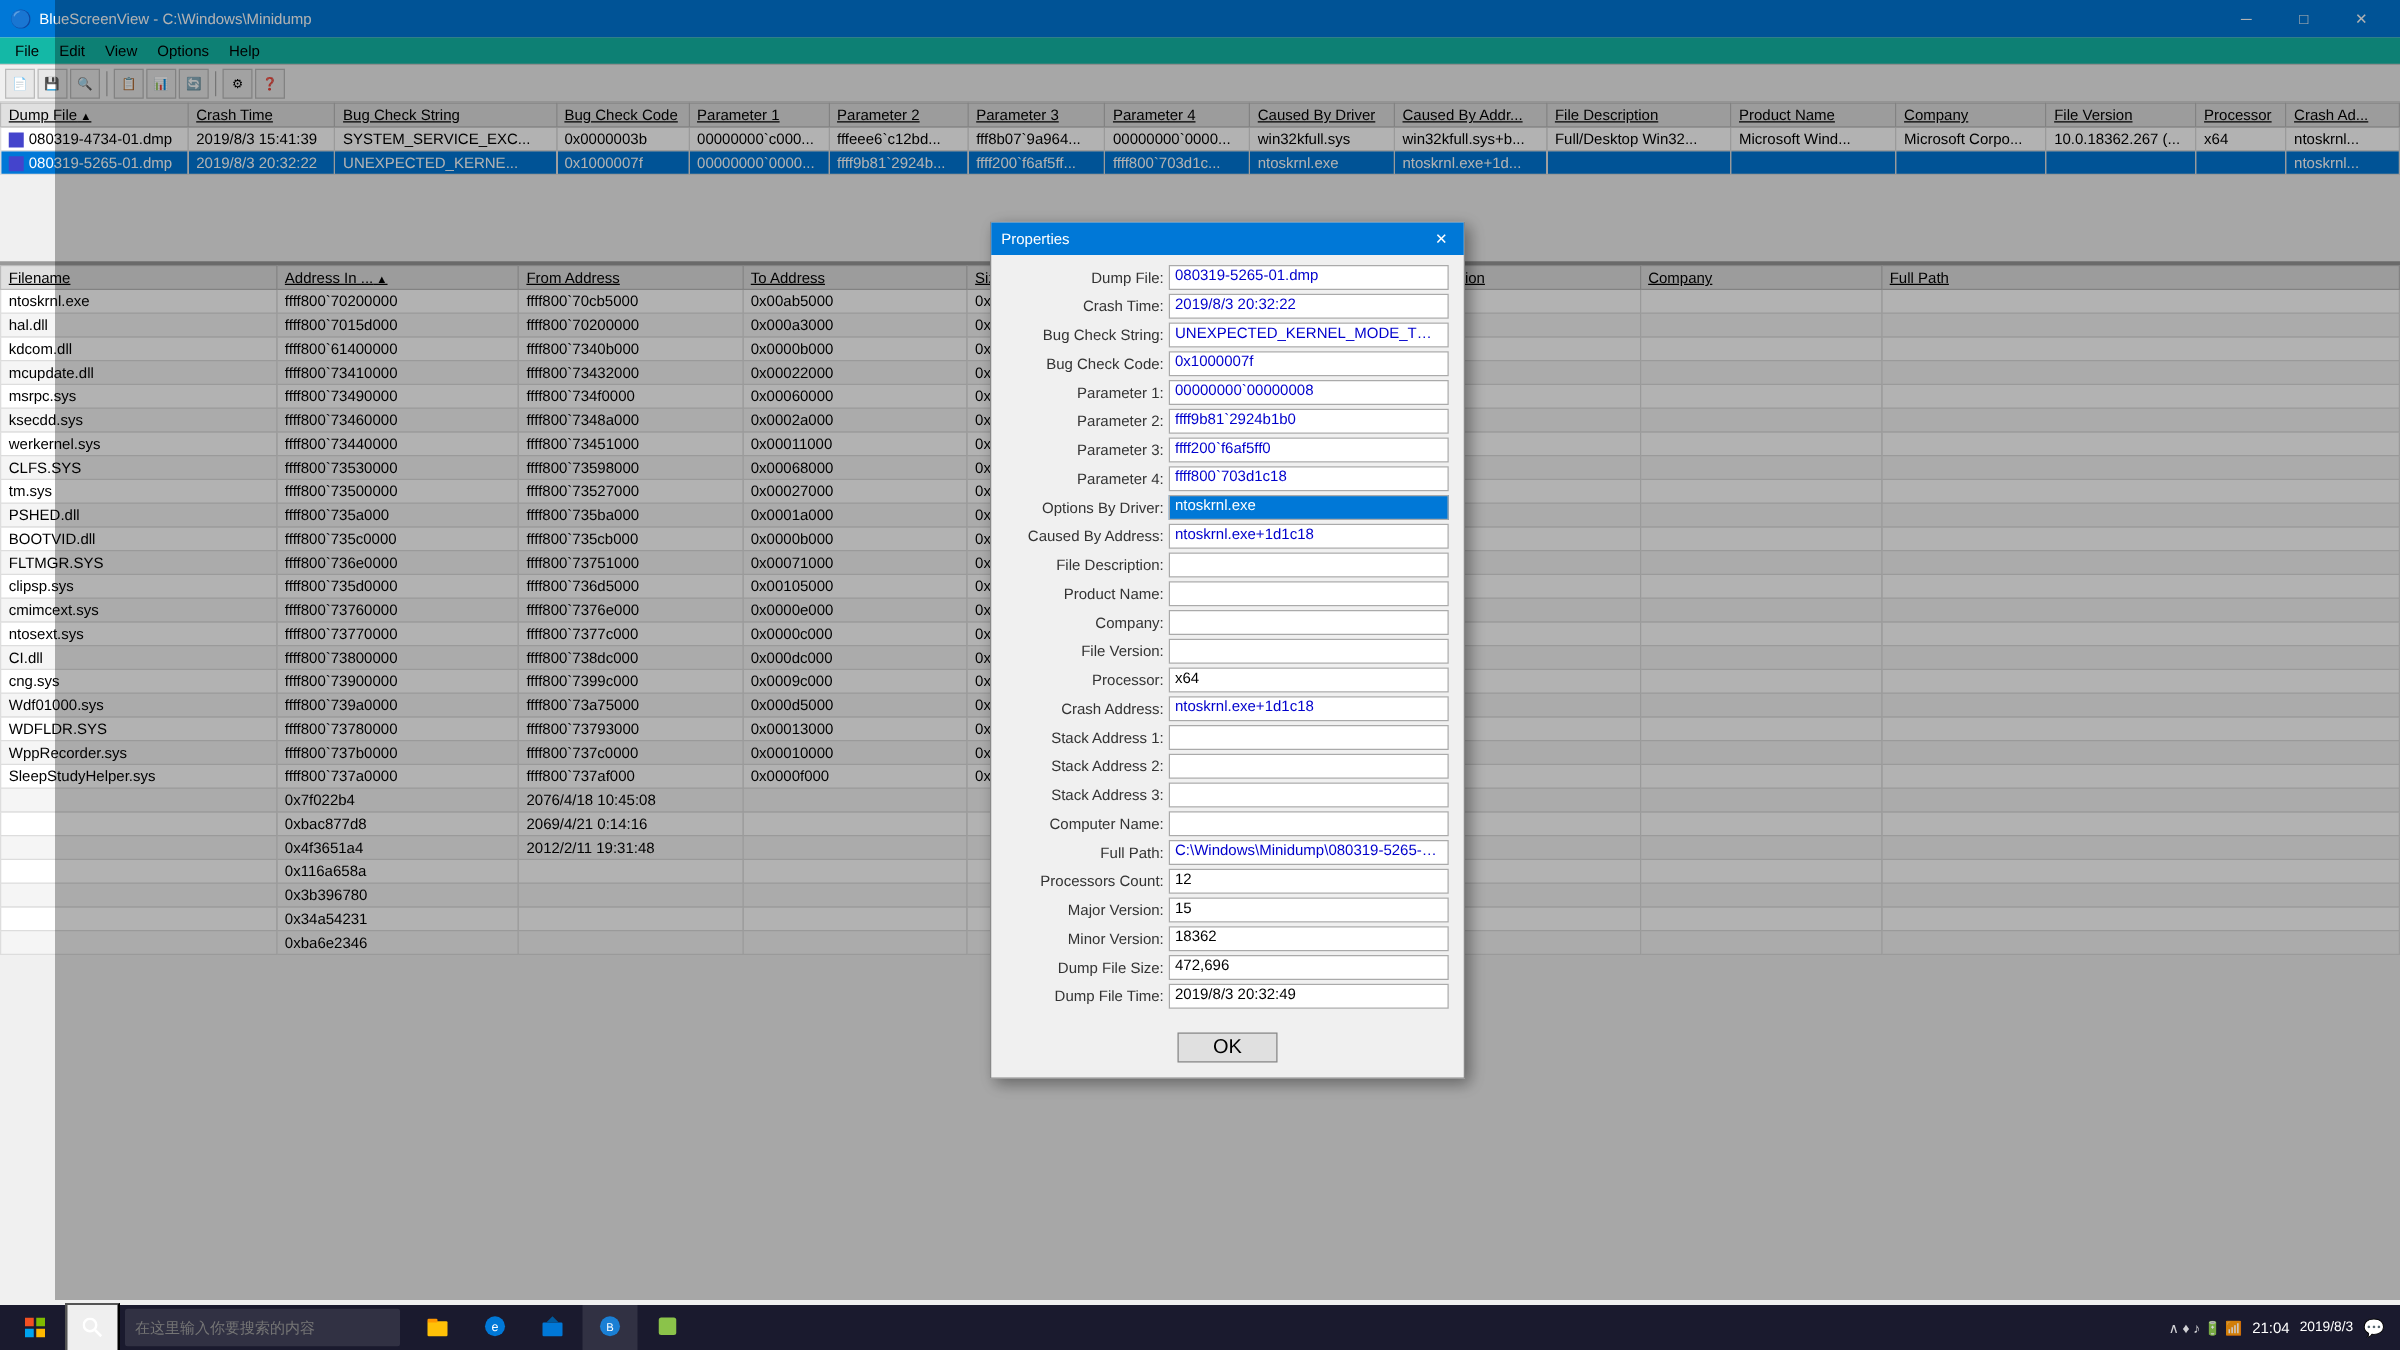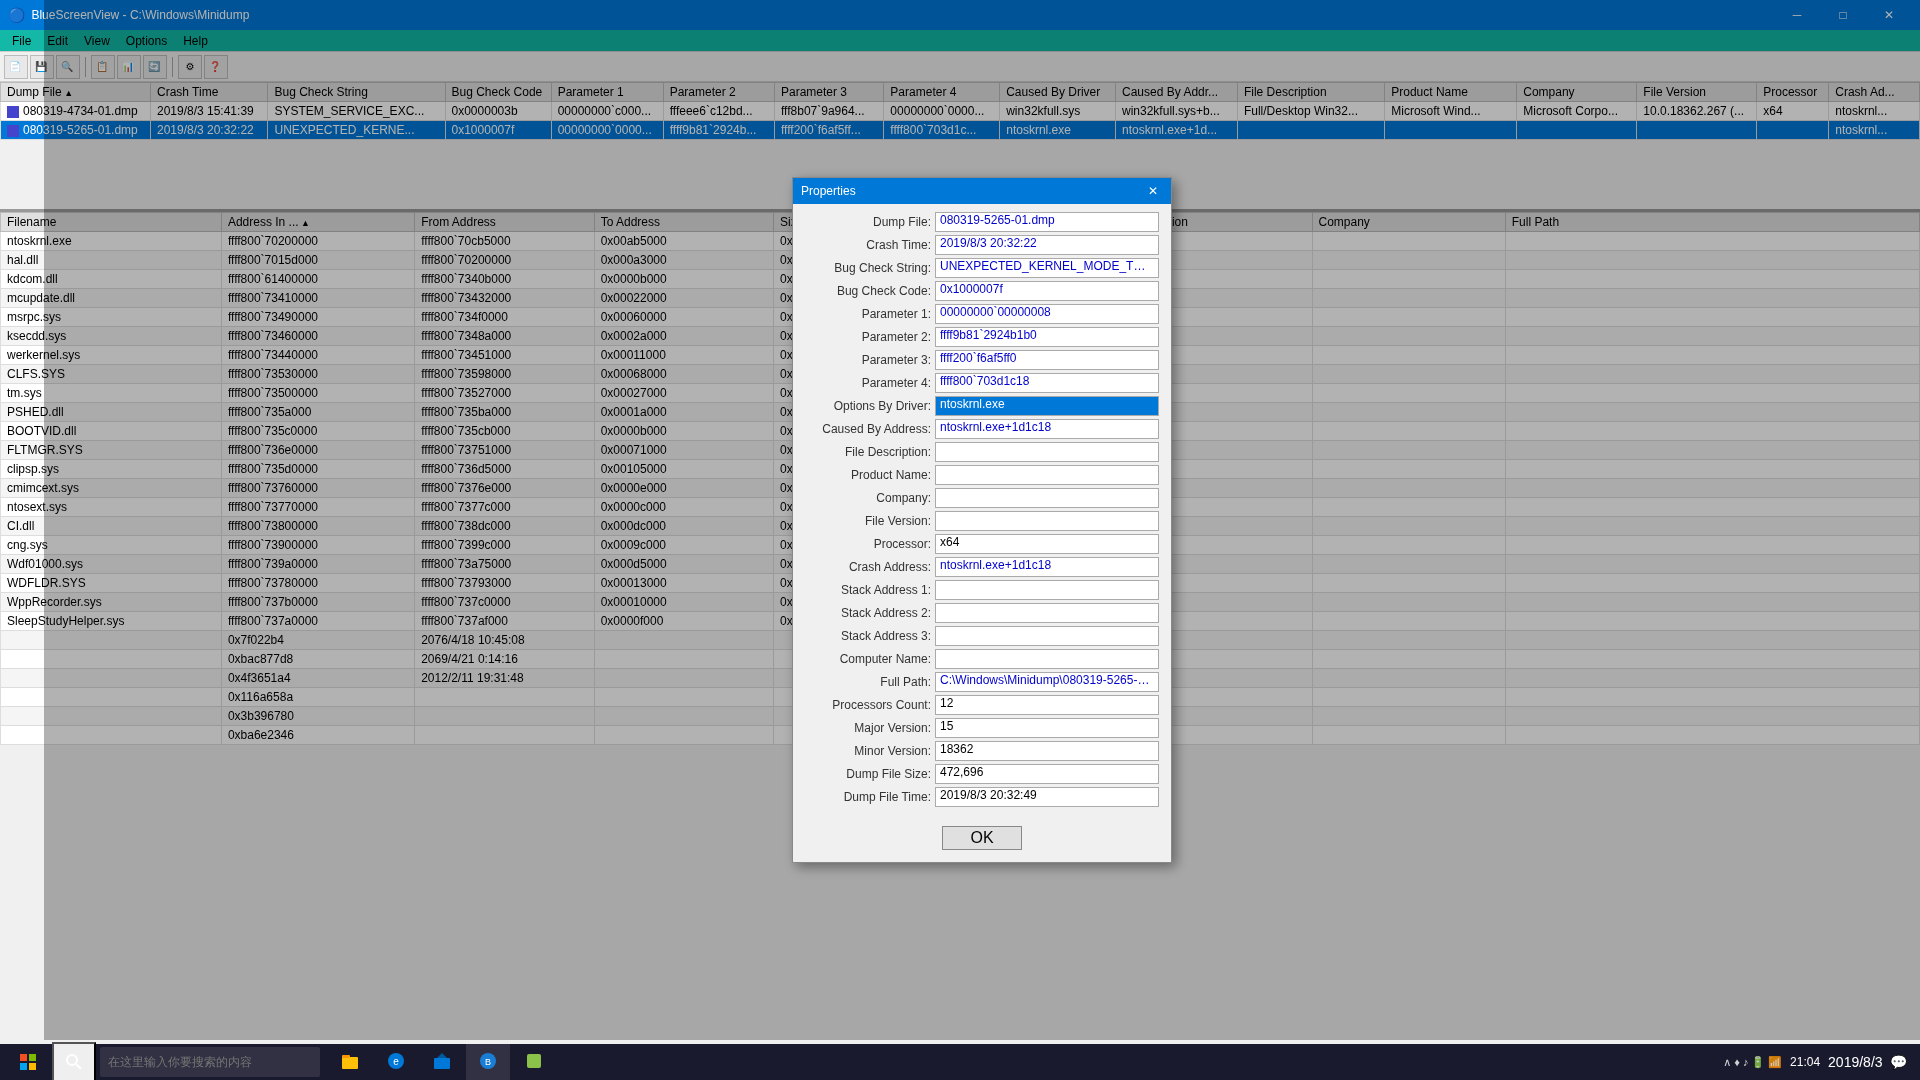--- a/index.html
+++ b/index.html
@@ -105,20 +105,21 @@
     }
 
     
     .data-table {
       width: 100%;
       border-collapse: collapse;
       font-size: 12px;
     }
     .data-table thead {
       background: #e0e0e0;
+      text-decoration: underline;
     }
     .data-table thead th {
       border: 1px solid #bbb;
       padding: 2px 6px;
       text-align: left;
       font-weight: normal;
       white-space: nowrap;
       cursor: pointer;
       user-select: none;
     }
@@ -712,20 +713,31 @@
               <td></td>
               <td></td>
               <td></td>
               <td></td>
               <td></td>
               <td></td>
               <td></td>
             </tr>
             <tr>
               <td></td>
+              <td>0x34a54231</td>
+              <td></td>
+              <td></td>
+              <td></td>
+              <td></td>
+              <td></td>
+              <td></td>
+              <td></td>
+            </tr>
+            <tr>
+              <td></td>
               <td>0xba6e2346</td>
               <td></td>
               <td></td>
               <td></td>
               <td></td>
               <td></td>
               <td></td>
               <td></td>
             </tr>
           </tbody>
@@ -896,16 +908,16 @@
     </div>
     <div class="taskbar-item">
       <svg width="20" height="20" viewBox="0 0 20 20">
           <rect x="3" y="3" width="14" height="14" rx="2" fill="#8bc34a"></rect>
         </svg>
     </div>
   </div>
   <div class="taskbar-tray">
     <span style="font-size:11px; opacity:0.8;">∧ ♦ ♪ 🔋 📶</span>
     <span style="text-align:right;">21:04</span>
-    <span style="text-align:right; font-size:14px;">2019/8/3</span>
+    <span style="text-align:right; font-size:11px;">2019/8/3</span>
     <span style="font-size:14px;">💬</span>
   </div>
 </div>
 
 </body></html>

